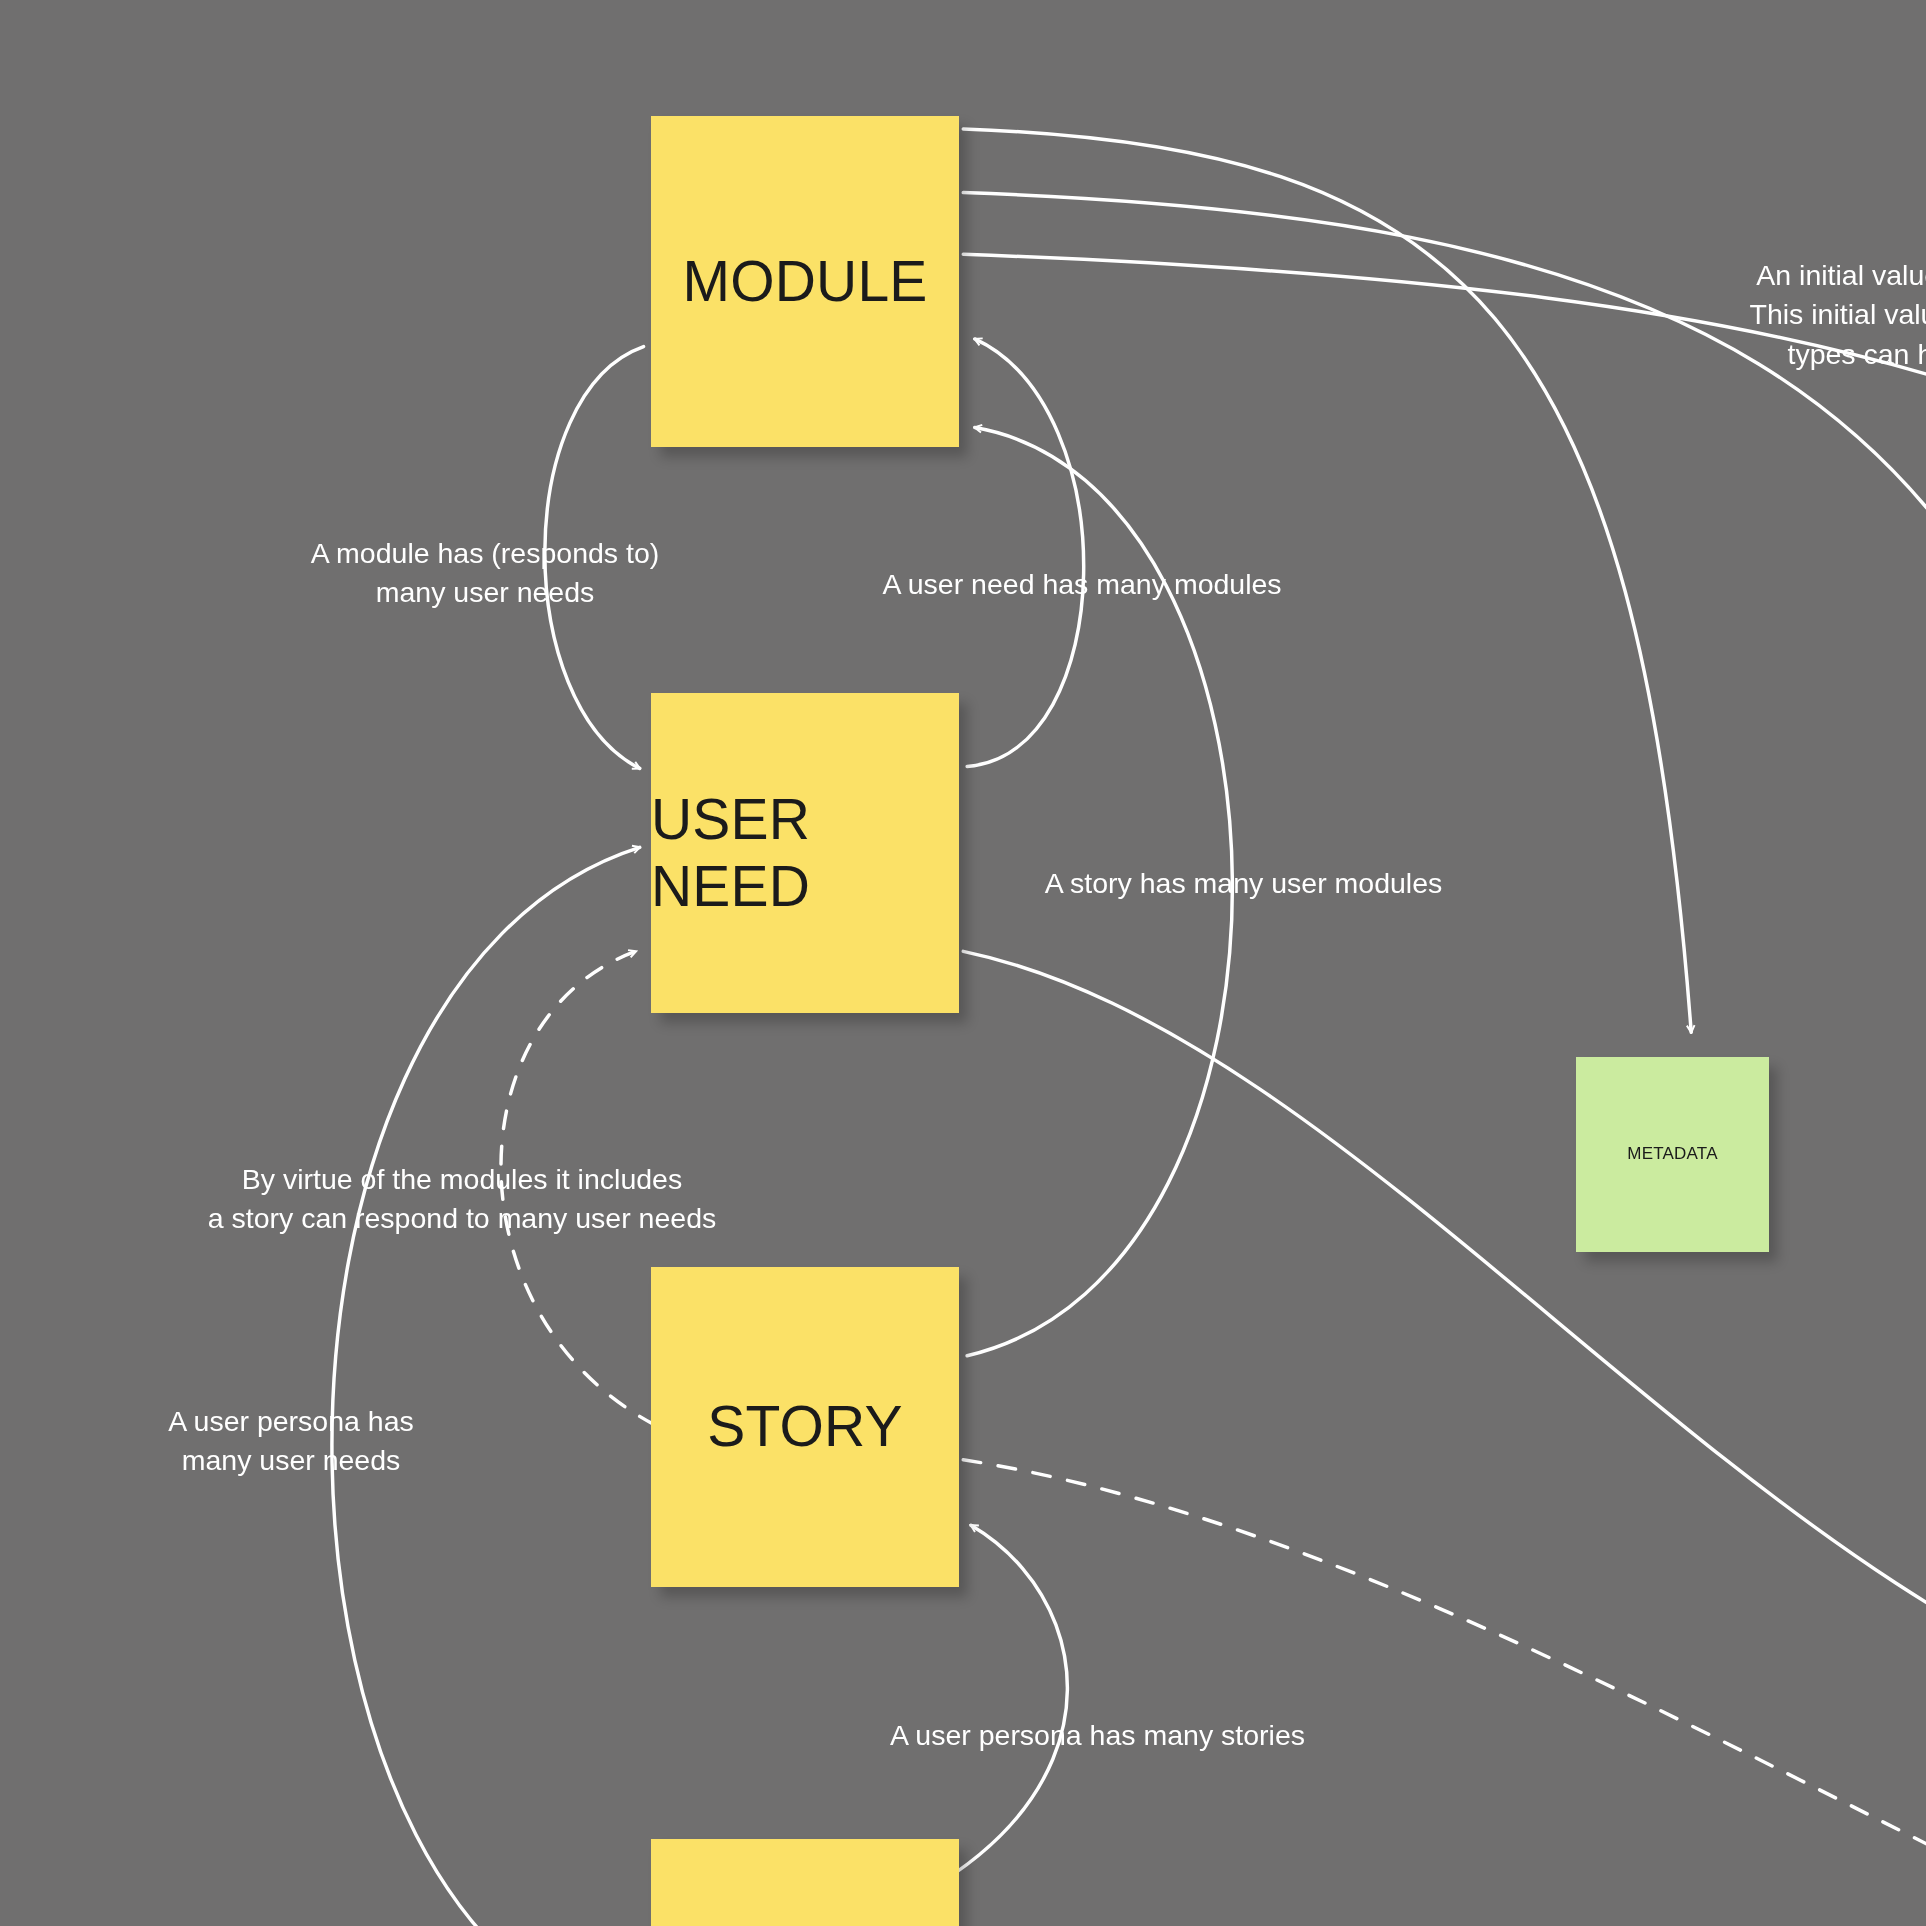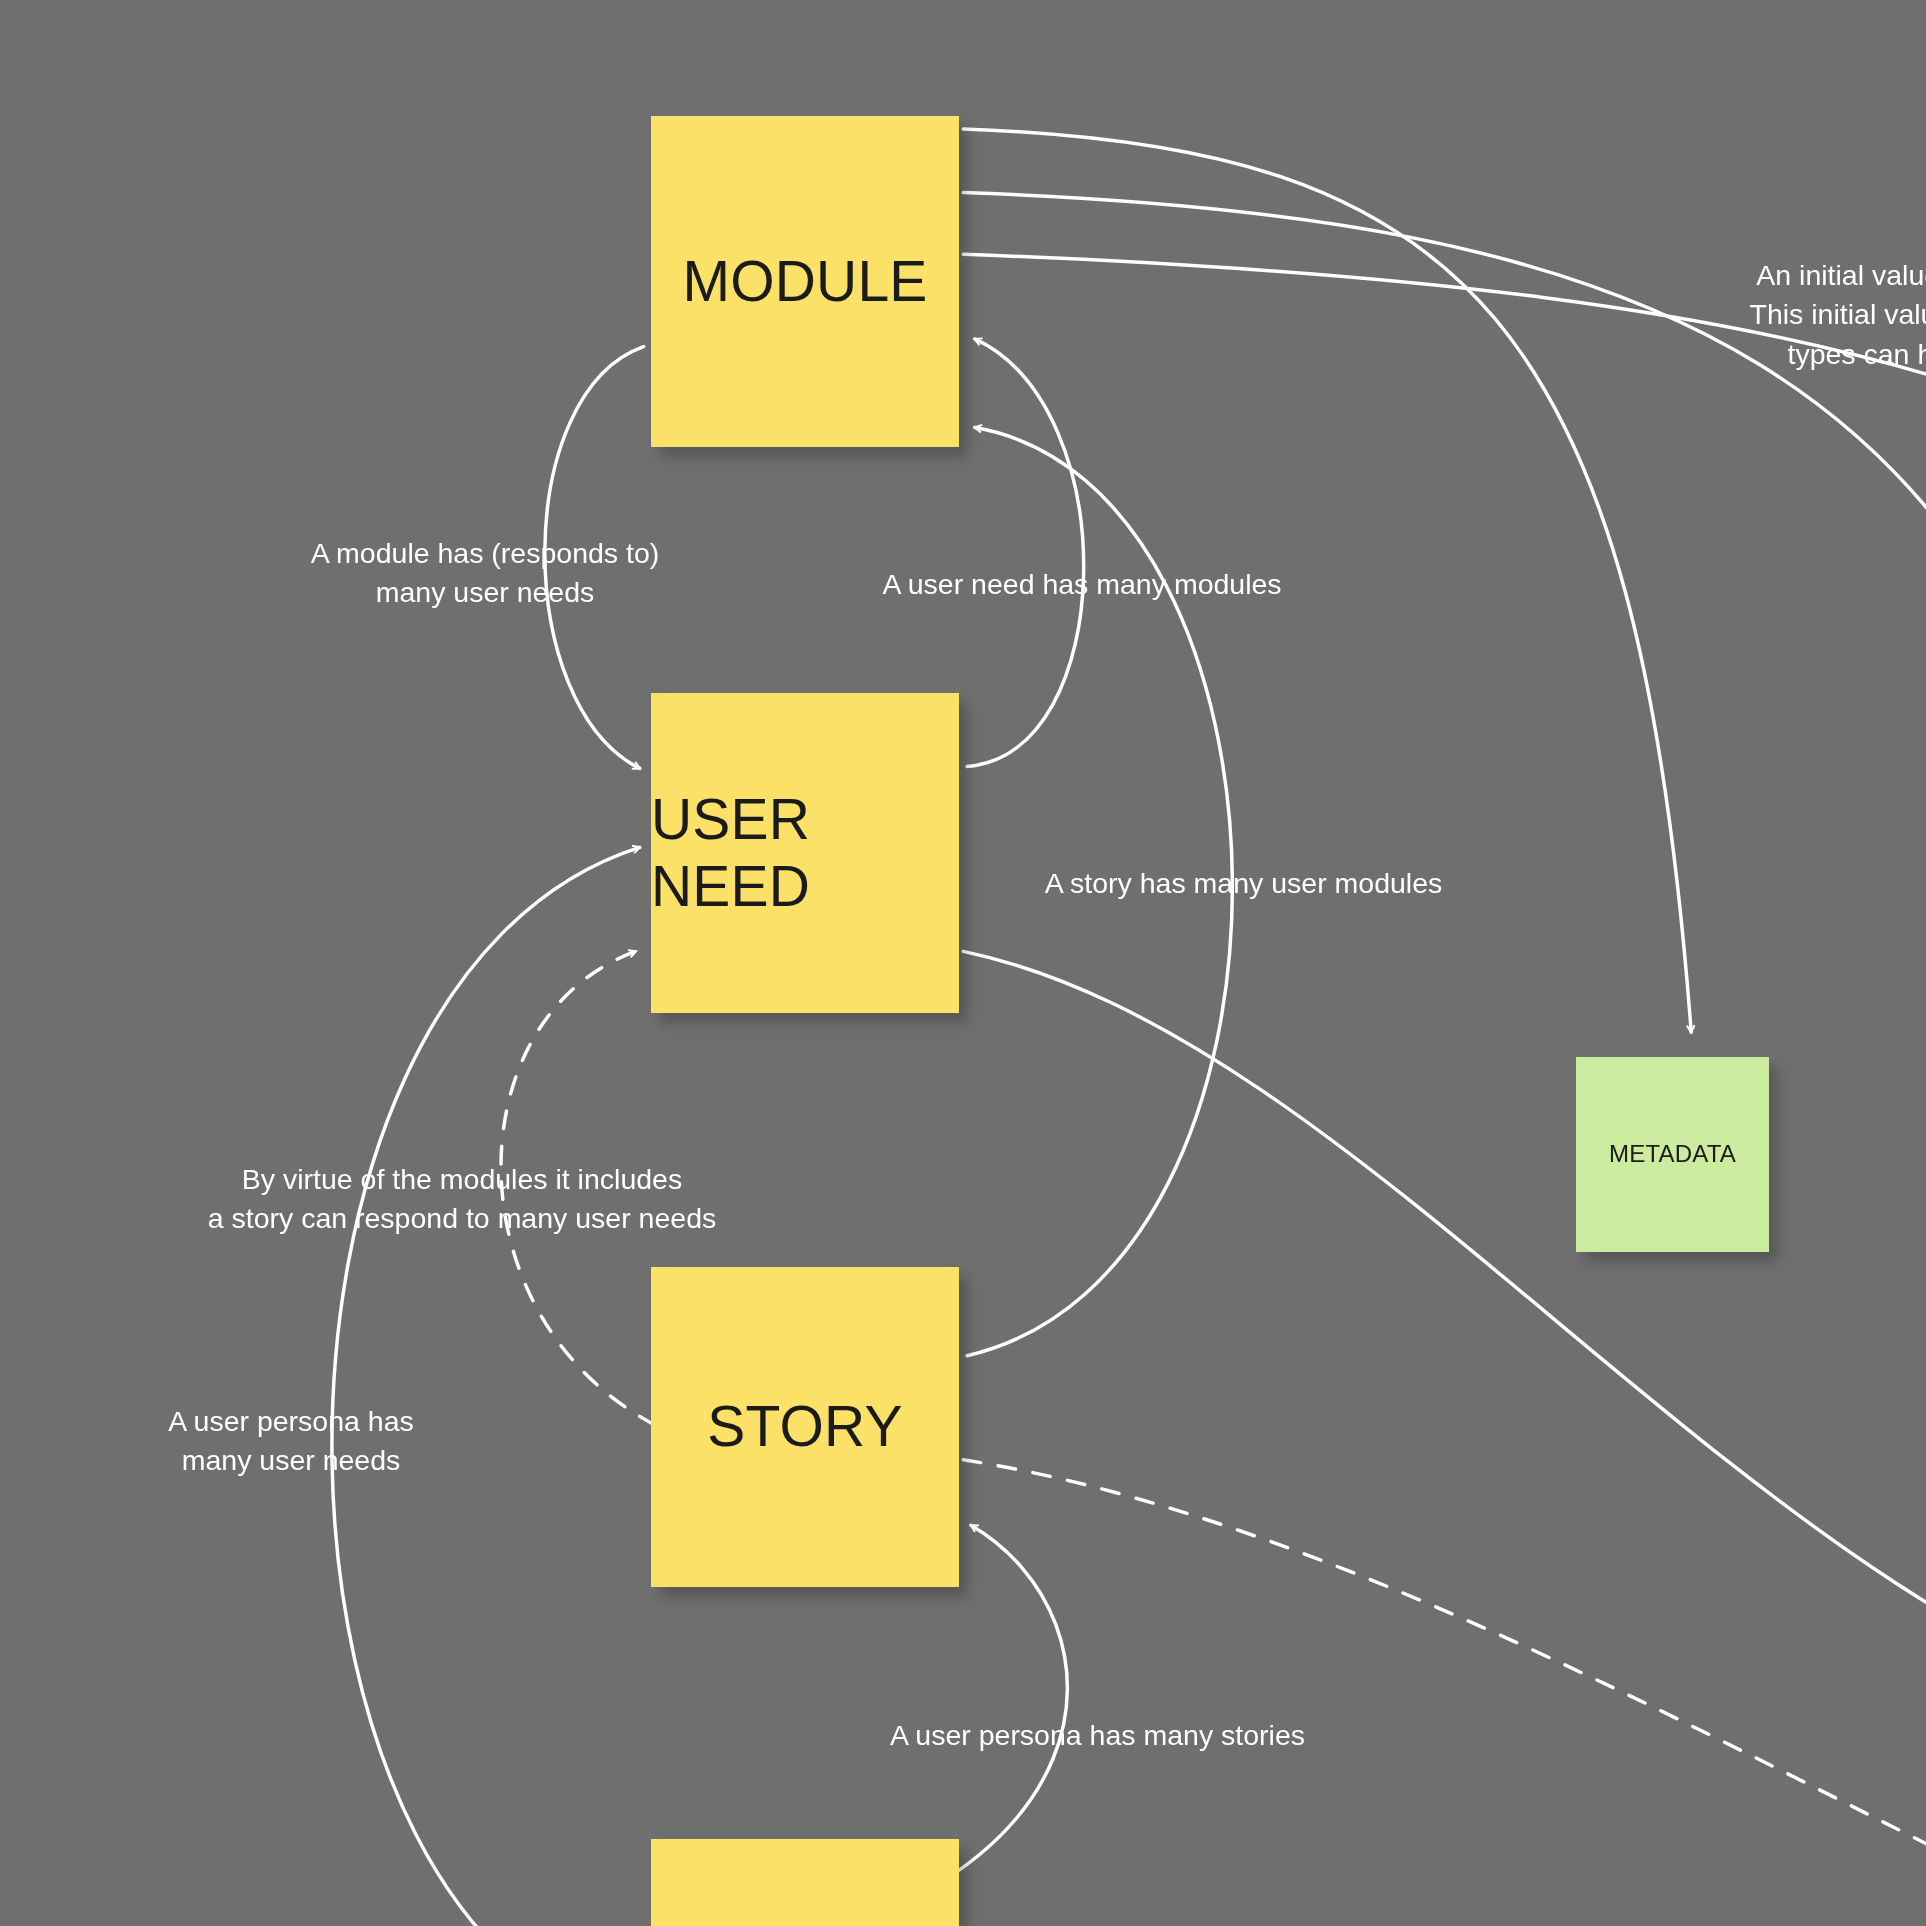--- a/index.html
+++ b/index.html
@@ -3,21 +3,21 @@
 <meta charset="utf-8">
 <style>
   html,body{margin:0;padding:0;background:#706F6F;}
   #stage{position:relative;width:3082px;height:2311px;background:#706F6F;overflow:hidden;
          font-family:"Liberation Sans", sans-serif;}
   svg.wires{position:absolute;left:0;top:0;width:3082px;height:2311px;pointer-events:none;}
   .note{position:absolute;display:flex;align-items:center;justify-content:center;text-align:left;
         box-shadow:8.5px 10px 11.6px rgba(0,0,0,0.22);}
   .note span{display:block;line-height:1.18;letter-spacing:0.2px;color:#1b1b1b;}
   .big  span{font-size:57px;font-weight:400;}
-  .small span{font-size:24px;font-weight:400;}
+  .small span{font-size:17px;font-weight:400;}
   .lbl{position:absolute;color:#ffffff;text-align:center;line-height:1.38;
        font-size:28.5px;font-weight:400;white-space:pre-line;}
   .rot{transform-origin:50% 50%;}
 </style>
 </head>
 <body>
 
 <div id="stage">
 
   <svg class="wires" viewBox="0 0 8000 6000" xmlns="http://www.w3.org/2000/svg">

